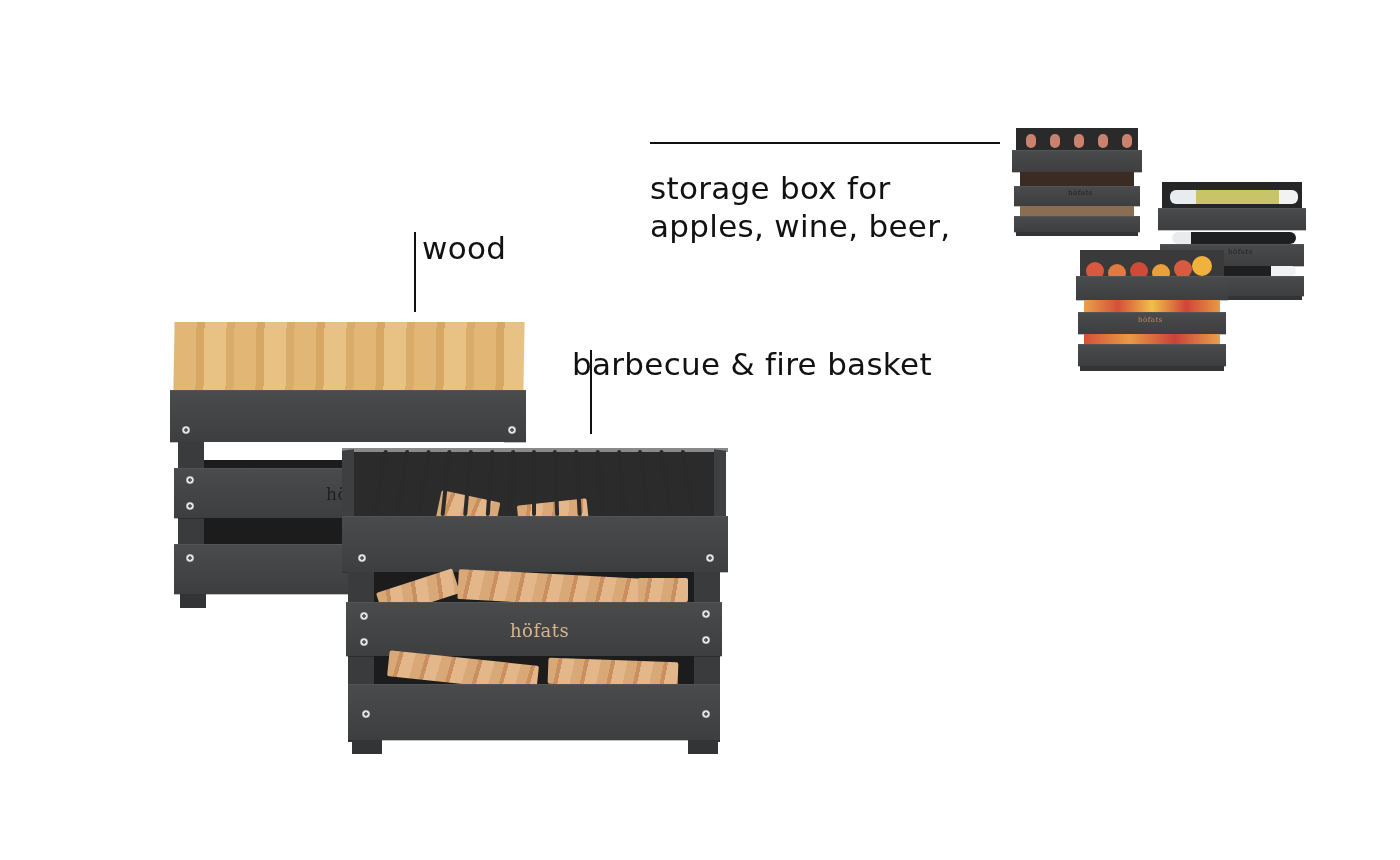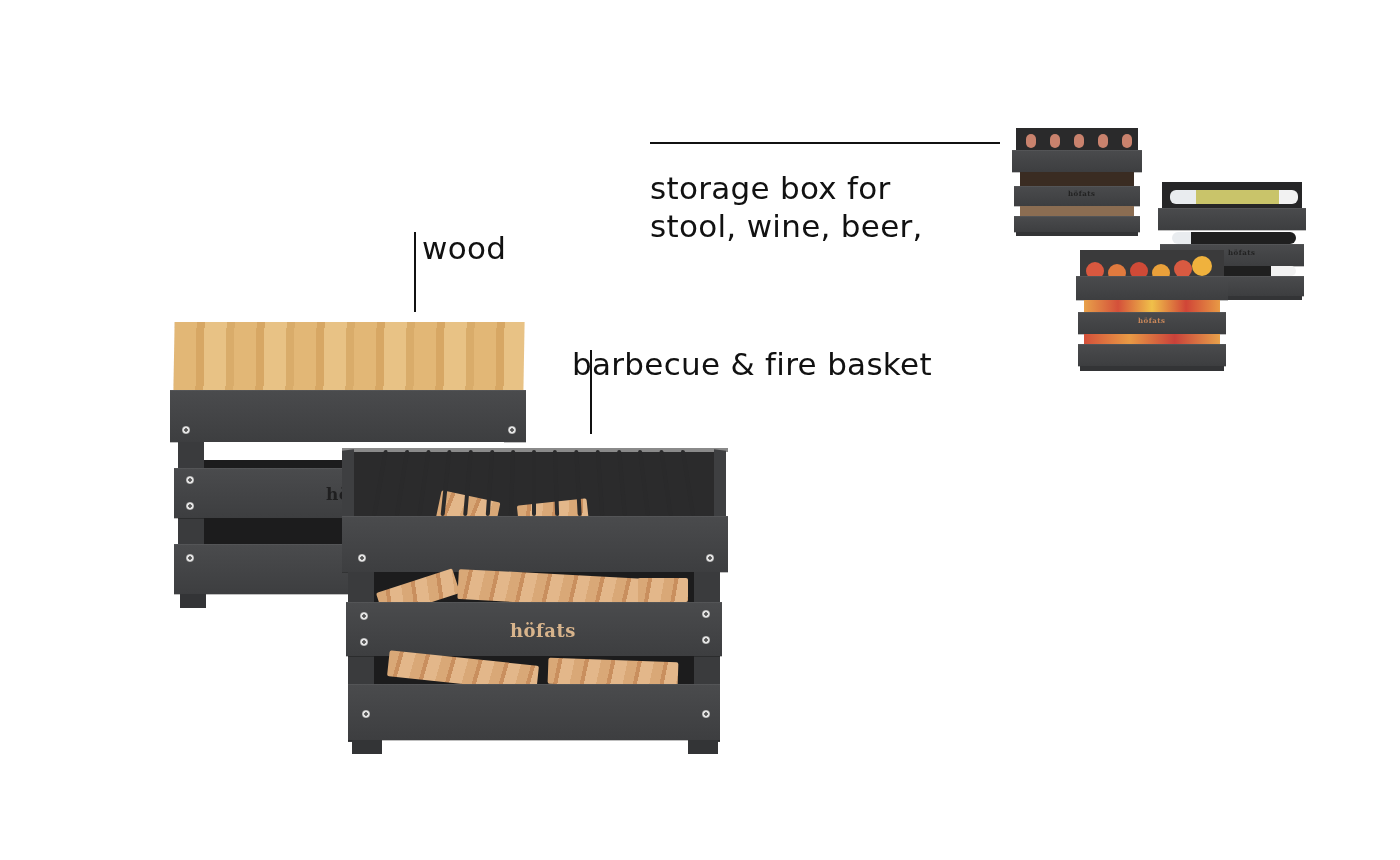--- a/index.html
+++ b/index.html
@@ -31,32 +31,32 @@
       background: repeating-linear-gradient(90deg, #e2b776 0 22px, #d7a764 22px 30px, #e8c285 30px 52px, #d9ac6a 52px 60px);
       box-shadow: inset 0 -2px 0 rgba(0,0,0,0.12);
     }
     .wood {
       position: absolute;
       background: repeating-linear-gradient(100deg, #d9a877 0 10px, #c98f5e 10px 14px, #e3b78a 14px 26px);
       border-radius: 2px;
     }
     .bar { position: absolute; width: 4px; background: #2a2a2b; border-radius: 2px; }
     .brand {
-      position: absolute; font-family: "DejaVu Serif", serif; letter-spacing: 0.5px; font-weight: bold;
+      position: absolute; font-family: "DejaVu Serif", serif; letter-spacing: 0.5px;
     }
     .fruit { position: absolute; border-radius: 50%; }
     .bottle { position: absolute; border-radius: 6px; }
   </style>
 </head>
 <body>
 
 <div class="hline" style="left:650px; top:142px; width:350px;"></div>
 <div class="label" style="left:650px; top:149px;margin-top:20px;">
   <div>storage box for</div>
-  <div>stool, wine, beer,</div>
+  <div>apples, wine, beer,</div>
 </div>
 
 <div class="vline" style="left:414px; top:232px; height:80px;"></div>
 <div class="label" style="left:422px; top:229px;">wood</div>
 
 <div class="vline" style="left:590px; top:350px; height:84px;"></div>
 <div class="label" style="left:572px; top:345px;">barbecue &amp; fire basket</div>
 
 <div class="abs" style="left:168px; top:320px; width:360px; height:290px;">
   <div class="bamboo" style="left:6px; top:2px; width:350px; height:70px; transform: skewX(-1deg);"></div>

